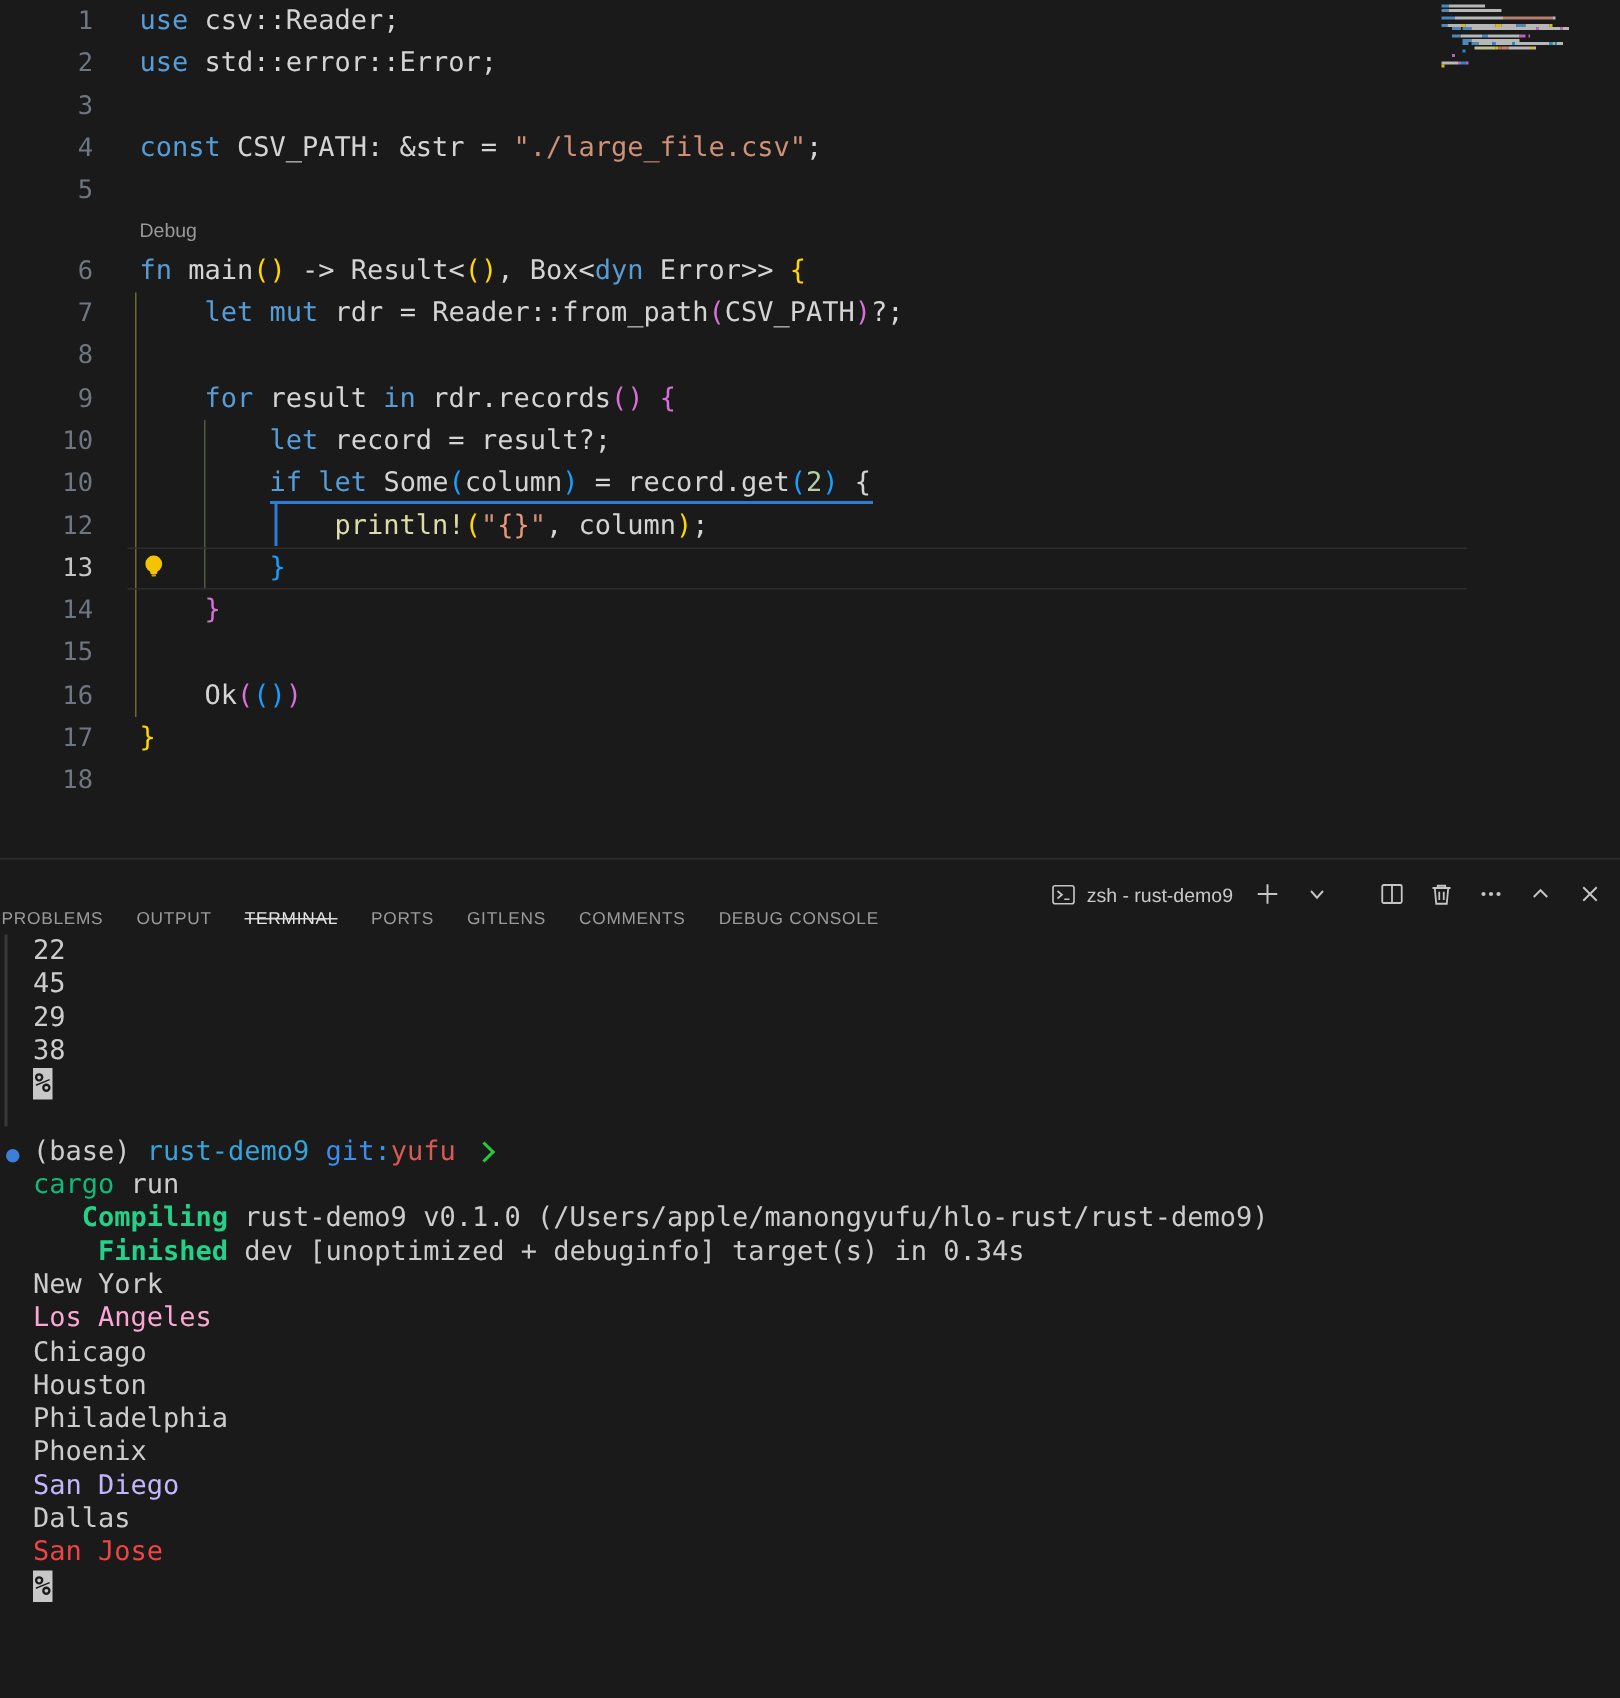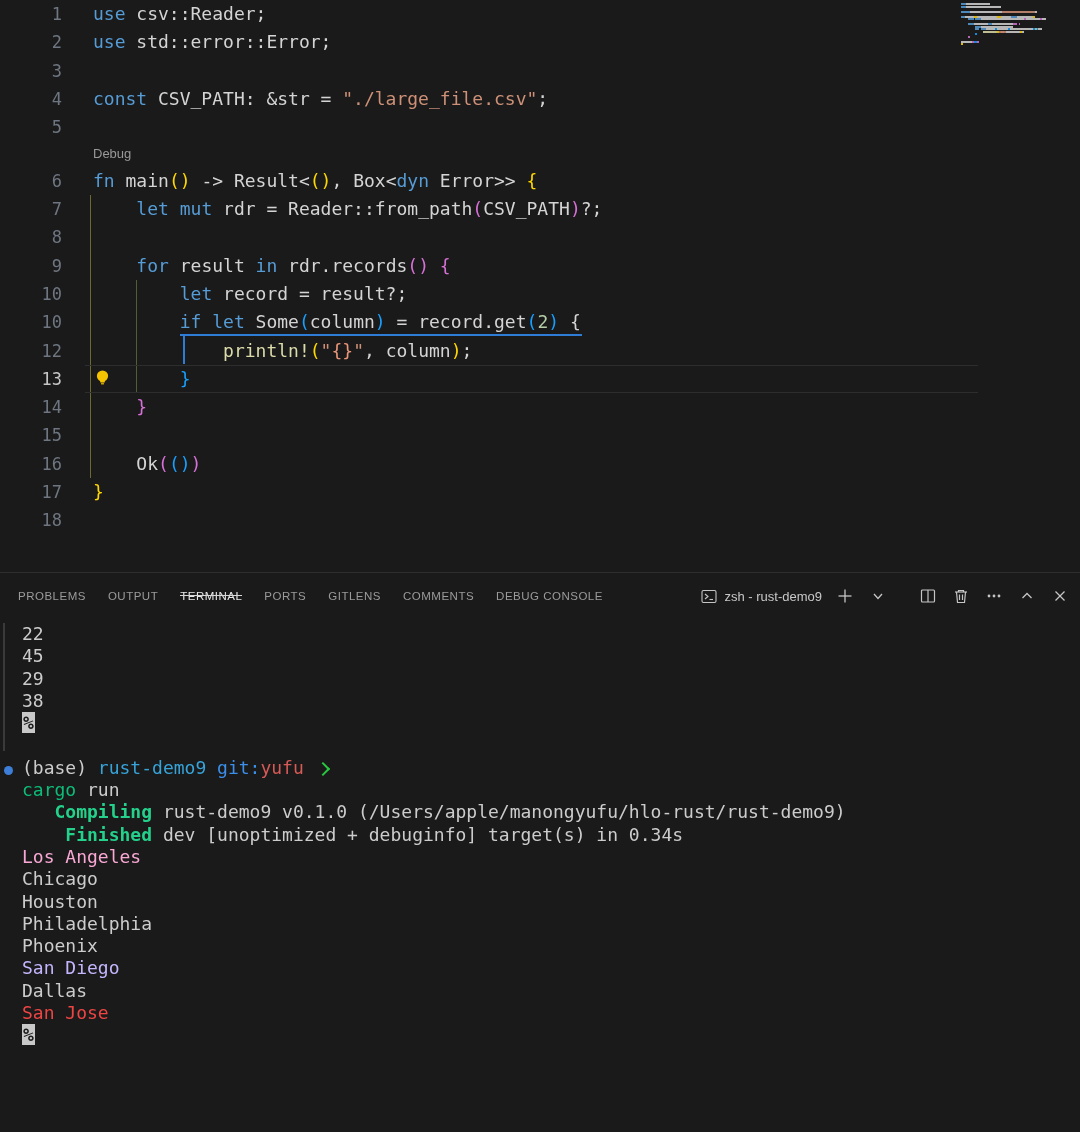--- a/index.html
+++ b/index.html
@@ -21,21 +21,21 @@
   .stmt-underline{left:180px;top:333.5px;width:402px;height:2px;background:#2f7cd6;}
   .stmt-left{left:183px;top:335.5px;width:2px;height:28px;background:#2f7cd6;}
   .lightbulb{position:absolute;left:94px;top:369px;cursor:pointer;}
   .minimap{position:absolute;left:958px;top:0;width:122px;height:64px;cursor:pointer;}
   .mm-bar{position:absolute;height:2px;opacity:.85;}
   
   .panel{position:absolute;left:0;top:572px;width:1080px;height:560px;background:#1a1a1a;
          border-top:1px solid #2e2e2e;box-sizing:border-box;}
   .panel-header{position:relative;height:46px;display:flex;align-items:stretch;
                 justify-content:space-between;}
-  .tabs{display:flex;align-items:center;padding-left:18px;}
+  .tabs{display:flex;align-items:flex-end;padding-left:1px;}
   .tab{position:relative;display:flex;align-items:center;margin-right:22px;
        font-family:"Liberation Sans",sans-serif;font-size:11.5px;letter-spacing:.5px;
        color:#9b9b9b;cursor:pointer;white-space:nowrap;}
   .tab.active{color:#e7e7e7;}
   .tab.active::after{content:"";position:absolute;left:0;right:0;bottom:6px;height:1.5px;background:#d7d7d7;}
   .panel-right{display:flex;align-items:center;gap:13px;margin-right:10px;}
   .term-badge{display:flex;align-items:center;gap:7px;color:#c8c8c8;
               font-family:"Liberation Sans",sans-serif;font-size:13px;cursor:pointer;}
   .icon-btn{display:flex;align-items:center;justify-content:center;width:20px;height:20px;cursor:pointer;}
   .icon-btn svg{display:block;}
@@ -282,20 +282,21 @@
           <div class="t-row"><span style="color: rgb(204, 204, 204);">22</span></div>
           <div class="t-row"><span style="color: rgb(204, 204, 204);">45</span></div>
           <div class="t-row"><span style="color: rgb(204, 204, 204);">29</span></div>
           <div class="t-row"><span style="color: rgb(204, 204, 204);">38</span></div>
           <div class="t-row"><span class="rev">%</span></div>
           <div class="t-row"></div>
           <div class="t-row"><span style="color: rgb(204, 204, 204);">(base) </span><span style="color: rgb(54, 163, 217);">rust-demo9</span><span style="color: rgb(204, 204, 204);"> </span><span style="color: rgb(59, 142, 234);">git:</span><span style="color: rgb(214, 90, 86);">yufu</span><span style="color: rgb(204, 204, 204);"> </span><span class="prompt-arrow"></span></div>
           <div class="t-row"><span style="color: rgb(13, 188, 121);">cargo</span><span style="color: rgb(204, 204, 204);"> run</span></div>
           <div class="t-row"><span style="color: rgb(35, 209, 139); font-weight: bold;">   Compiling</span><span style="color: rgb(204, 204, 204);"> rust-demo9 v0.1.0 (/Users/apple/manongyufu/hlo-rust/rust-demo9)</span></div>
           <div class="t-row"><span style="color: rgb(35, 209, 139); font-weight: bold;">    Finished</span><span style="color: rgb(204, 204, 204);"> dev [unoptimized + debuginfo] target(s) in 0.34s</span></div>
+          <div class="t-row"><span style="color: rgb(204, 204, 204);">New York</span></div>
           <div class="t-row"><span style="color: #f9a8d4;">Los Angeles</span></div>
           <div class="t-row"><span style="color: rgb(204, 204, 204);">Chicago</span></div>
           <div class="t-row"><span style="color: rgb(204, 204, 204);">Houston</span></div>
           <div class="t-row"><span style="color: rgb(204, 204, 204);">Philadelphia</span></div>
           <div class="t-row"><span style="color: rgb(204, 204, 204);">Phoenix</span></div>
           <div class="t-row"><span style="color: #c4b5fd;">San Diego</span></div>
           <div class="t-row"><span style="color: rgb(204, 204, 204);">Dallas</span></div>
           <div class="t-row"><span style="color: #ef4444;">San Jose</span></div>
           <div class="t-row"><span class="rev">%</span></div>
         </div>

